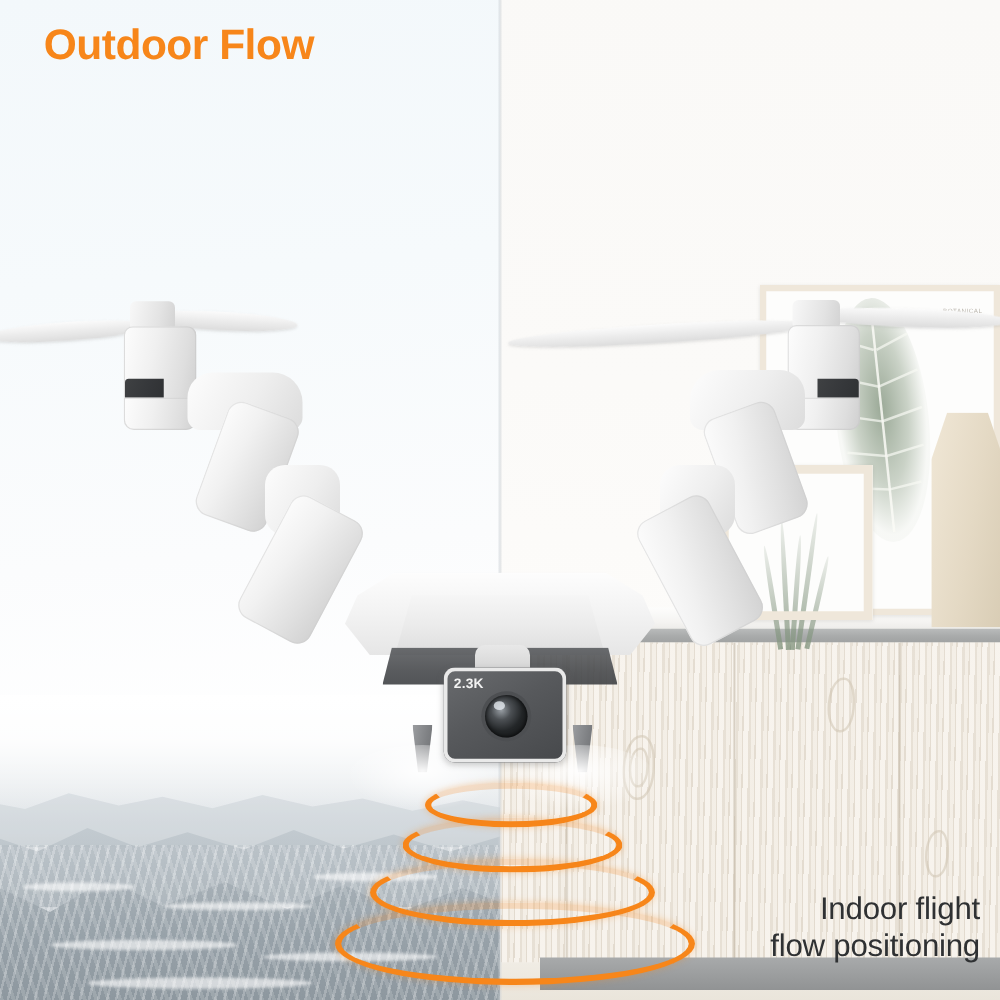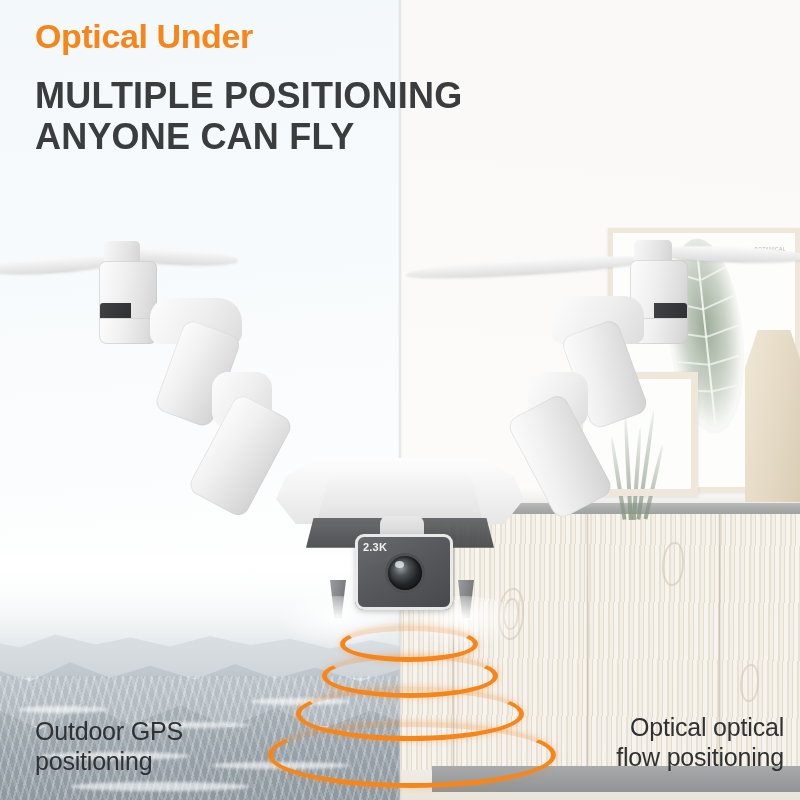--- a/index.html
+++ b/index.html
@@ -365,22 +365,18 @@
     <div class="cam-housing"></div>
     <div class="cam-lens"></div>
     <div class="cam-label">2.3K</div>
   </div>
 
   <div class="ring" style="left:340px;top:626px;width:128px;height:26px;"></div>
   <div class="ring" style="left:322px;top:654px;width:166px;height:34px;"></div>
   <div class="ring" style="left:296px;top:687px;width:218px;height:44px;"></div>
   <div class="ring" style="left:268px;top:722px;width:278px;height:56px;"></div>
 
-  <div class="eyebrow">Optical Under</div>
-  <div class="headline">MULTIPLE POSITIONING
-ANYONE CAN FLY</div>
-
-  <div class="cap-left">Outdoor GPS
-positioning</div>
-  <div class="cap-right">Optical optical
+  <div class="eyebrow">Outdoor Flow</div>
+
+  <div class="cap-right">Indoor flight
 flow positioning</div>
 
 </div>
 
 </body></html>

